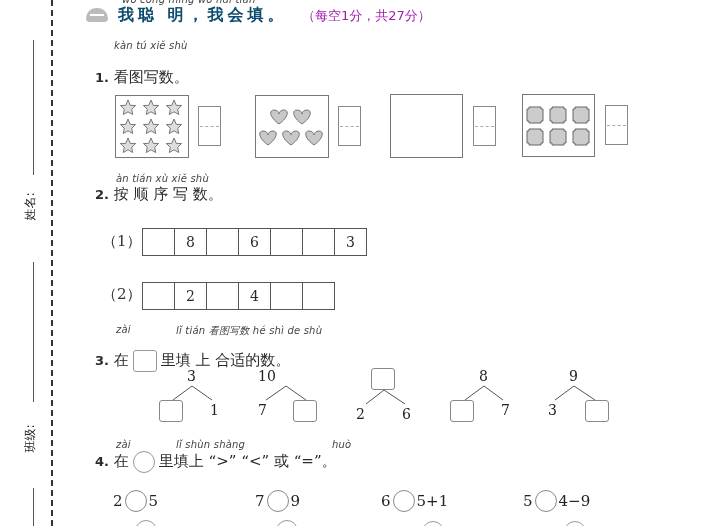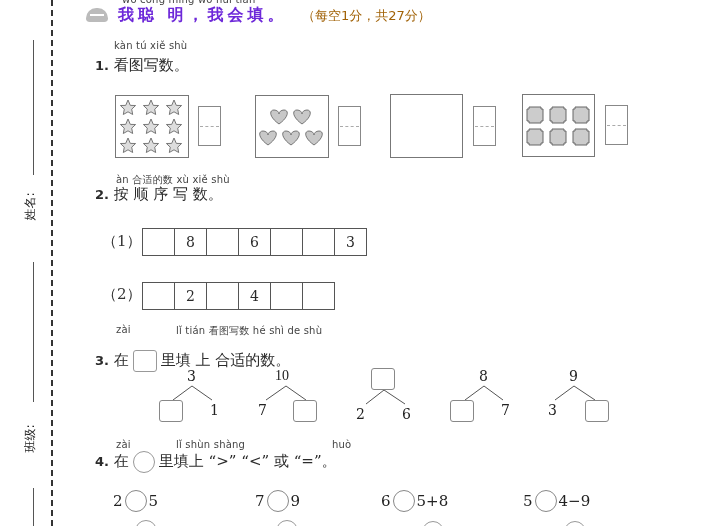--- a/index.html
+++ b/index.html
@@ -2,32 +2,32 @@
 <html><head>
 <meta charset="utf-8">
 <style>
   html, body { margin:0; padding:0; }
   body {
     width:701px; height:526px; overflow:hidden; position:relative;
     background:#ffffff; color:#2a2a2a;
     font-family: "DejaVu Serif", "Liberation Serif", serif;
   }
   .abs { position:absolute; }
-  .py { position:absolute; font-family:"DejaVu Sans","Liberation Sans",sans-serif; font-size:10px; color:#444; white-space:nowrap; letter-spacing:0.2px; }
+  .py { position:absolute; font-family:"DejaVu Sans","Liberation Sans",sans-serif; font-size:10px; color:#444; white-space:nowrap; letter-spacing:0.2px;font-style:italic; }
   .q { position:absolute; font-size:15px; white-space:nowrap; color:#2b2b2b; }
   .qn { font-family:"DejaVu Sans","Liberation Sans",sans-serif; font-weight:bold; font-size:13px; }
   
   .dash-line { position:absolute; left:51px; top:0; width:0; height:526px; border-left:2px dashed #333; }
   .side-line { position:absolute; width:0; border-left:1px solid #555; }
   .side-label { position:absolute; font-family:"DejaVu Sans","Liberation Sans",sans-serif; font-size:12px; transform:rotate(-90deg); transform-origin:center; white-space:nowrap; color:#222; }
   
   .hdr-icon { position:absolute; left:86px; top:8px; width:22px; height:14px; border-radius:11px 11px 4px 4px; background:#bbb; }
   .hdr-icon::after { content:""; position:absolute; left:4px; top:6px; width:14px; height:2px; background:#fff; }
-  .hdr-title { position:absolute; left:118px; top:5px; font-size:16px; font-weight:bold; letter-spacing:4px; color:#6d28d9; font-family:"DejaVu Sans","Liberation Sans",sans-serif; }
-  .hdr-score { position:absolute; left:302px; top:7px; font-size:13px; color:#a16207; font-family:"DejaVu Sans","Liberation Sans",sans-serif; }
+  .hdr-title { position:absolute; left:118px; top:5px; font-size:16px; font-weight:bold; letter-spacing:4px; color:#0c4a6e; font-family:"DejaVu Sans","Liberation Sans",sans-serif; }
+  .hdr-score { position:absolute; left:302px; top:7px; font-size:13px; color:#a21caf; font-family:"DejaVu Sans","Liberation Sans",sans-serif; }
   
   .pic { position:absolute; border:1.5px solid #777; background:#fff; box-sizing:border-box; }
   .ansbox { position:absolute; width:23px; height:40px; border:1px solid #888; box-sizing:border-box; }
   .ansbox::after { content:""; position:absolute; left:1px; right:1px; top:50%; border-top:1px dashed #aaa; }
   
   .seq { position:absolute; display:flex; }
   .seq .cell { width:33px; height:28px; border:1px solid #555; margin-left:-1px; display:flex; align-items:center; justify-content:center; font-size:14px; box-sizing:border-box; }
   .seq-label { position:absolute; font-size:15px; color:#333; }
   
   .bond { position:absolute; width:70px; height:60px; }
@@ -49,21 +49,21 @@
 <div class="side-line" style="left:33px;top:262px;height:140px;"></div>
 <div class="side-label" style="left:16px;top:430px;">班级:</div>
 <div class="side-line" style="left:33px;top:488px;height:38px;"></div>
 
 <div class="py" style="left:122px;top:-6px;">wǒ cōng míng        wǒ huì tián</div>
 <div class="hdr-icon"></div>
 <div class="hdr-title">我聪 明，我会填。</div>
 <div class="hdr-score">（每空1分，共27分）</div>
 
 <div class="py" style="left:114px;top:40px;">kàn tú xiě shù</div>
-<div class="q" style="left:95px;top:56px;text-align:center;">
+<div class="q" style="left:95px;top:68px;text-align:center;">
   <span class="qn">1.</span>
   <span>看图写数。</span>
 </div>
 
 <div class="pic" style="left:115px;top:95px;width:74px;height:63px;">
   <svg width="71" height="60" viewBox="0 0 71 60">
     <defs>
       <path id="star" d="M0,-8 L2.3,-2.6 L7.6,-2.5 L3.7,1.2 L4.7,6.5 L0,3.8 L-4.7,6.5 L-3.7,1.2 L-7.6,-2.5 L-2.3,-2.6 Z" fill="#ddd" stroke="#777" stroke-width="1"></path>
     </defs>
     <use href="#star" x="12" y="12"></use>
@@ -104,21 +104,21 @@
     <use href="#blk" x="12" y="20"></use>
       <use href="#blk" x="35" y="20"></use>
       <use href="#blk" x="58" y="20"></use>
     <use href="#blk" x="12" y="42"></use>
       <use href="#blk" x="35" y="42"></use>
       <use href="#blk" x="58" y="42"></use>
   </svg>
 </div>
 <div class="ansbox" style="left:605px;top:105px;"></div>
 
-<div class="py" style="left:116px;top:173px;">àn 合适的数 xù xiě shù</div>
+<div class="py" style="left:116px;top:173px;">àn tián xù xiě shù</div>
 <div class="q" style="left:95px;top:185px;">
   <span class="qn">2.</span>
   <span>按 顺 序 写 数。</span>
 </div>
 
 <div class="seq-label" style="left:102px;top:232px;">（1）</div>
 <div class="seq" style="left:143px;top:228px;">
   <div class="cell"></div>
   <div class="cell">8</div>
   <div class="cell"></div>
@@ -151,21 +151,21 @@
     </svg>
   <div class="n" style="left:32px;top:0;">3</div>
   <div class="sq" style="left:4px;top:32px;"></div>
   <div class="n" style="left:55px;top:34px;">1</div>
 </div>
 
 <div class="bond" style="left:256px;top:368px;">
   <svg width="70" height="60">
       <path d="M30,18 L10,32 M30,18 L50,32" stroke="#555" fill="none"></path>
     </svg>
-  <div class="n" style="left:19px;top:0;font-family:Liberation Serif, serif;">10</div>
+  <div class="n" style="left:2px;top:0;">10</div>
   <div class="n" style="left:2px;top:34px;">7</div>
   <div class="sq" style="left:37px;top:32px;"></div>
 </div>
 
 <div class="bond" style="left:356px;top:368px;">
   <svg width="70" height="60">
       <path d="M28,22 L10,36 M28,22 L49,36" stroke="#555" fill="none"></path>
     </svg>
   <div class="sq" style="left:15px;top:0;"></div>
   <div class="n" style="left:0px;top:38px;">2</div>
@@ -204,21 +204,21 @@
     <span>5</span>
 </div>
 <div class="cmp" style="left:255px;top:490px;">
   <span>7</span>
     <span class="circ"></span>
     <span>9</span>
 </div>
 <div class="cmp" style="left:381px;top:490px;">
   <span>6</span>
     <span class="circ"></span>
-    <span>5+8</span>
+    <span>5+1</span>
 </div>
 <div class="cmp" style="left:523px;top:490px;">
   <span>5</span>
     <span class="circ"></span>
     <span>4−9</span>
 </div>
 
 <div class="abs" style="left:135px;top:520px;width:20px;height:20px;border:1px solid #999;border-radius:50%;"></div>
 <div class="abs" style="left:276px;top:520px;width:20px;height:20px;border:1px solid #999;border-radius:50%;"></div>
 <div class="abs" style="left:422px;top:521px;width:20px;height:20px;border:1px solid #999;border-radius:50%;"></div>

